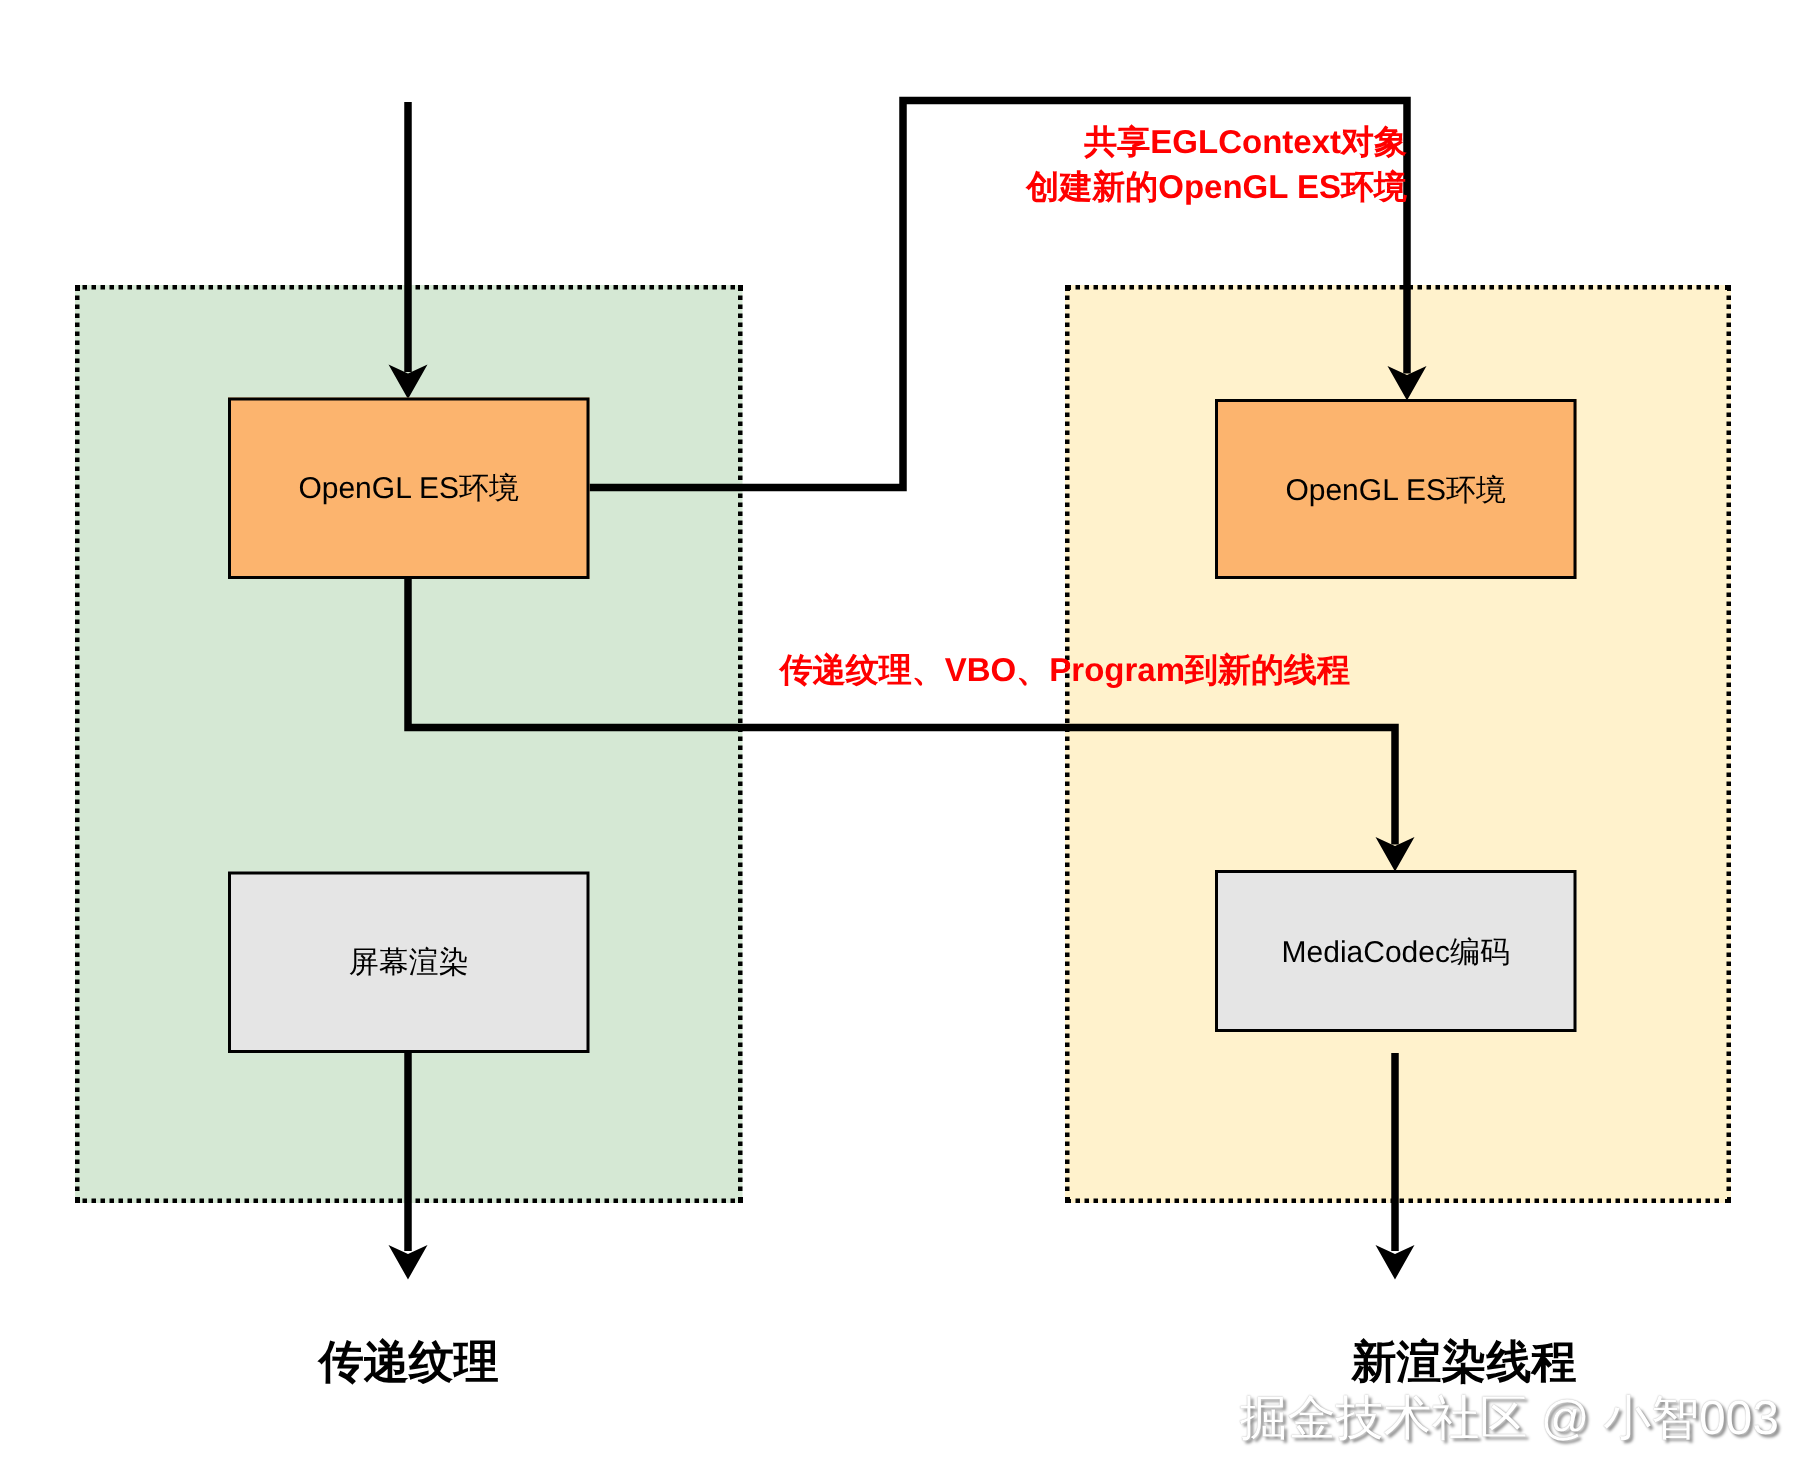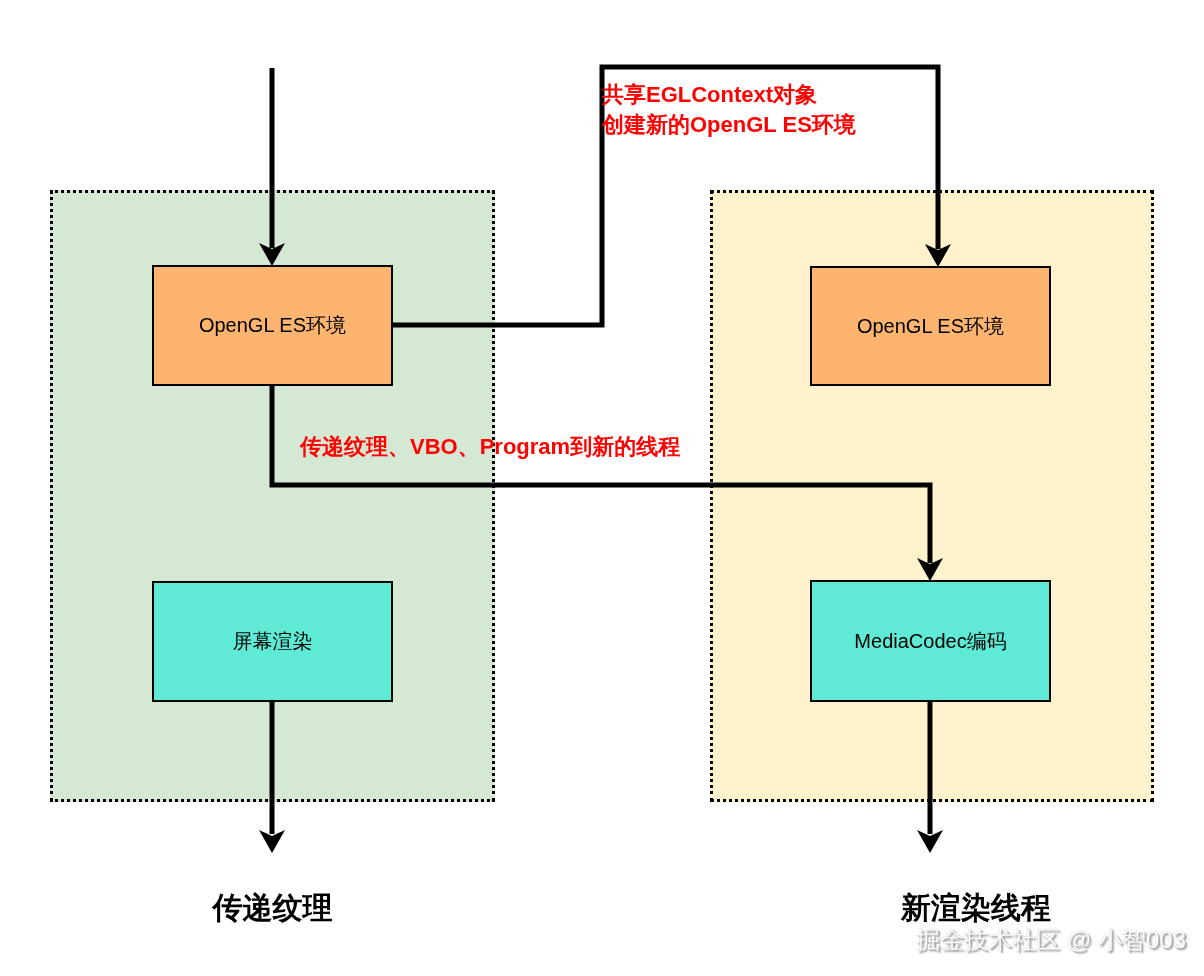--- a/index.html
+++ b/index.html
@@ -38,49 +38,49 @@
     border: 2px solid #000000;
     box-sizing: border-box;
     display: flex;
     align-items: center;
     justify-content: center;
     font-size: 20px;
     color: #000000;
     text-align: center;
   }
   .node.orange { background: #fcb46e; text-align: right; }
-  .node.blue   { background: #5eead4; }
+  .node.blue   { background: #e5e5e5; }
   .node.gl-main     { left: 152px; top: 265px; width: 241px; height: 121px; }
   .node.gl-new      { left: 810px; top: 266px; width: 241px; height: 120px; }
   .node.screen      { left: 152px; top: 581px; width: 241px; height: 121px; }
-  .node.mediacodec  { left: 810px; top: 580px; width: 241px; height: 122px; }
+  .node.mediacodec  { left: 810px; top: 580px; width: 241px; height: 108px; }
   .annotation {
     position: absolute;
     color: #ff0000;
     font-weight: bold;
     font-size: 22px;
-    text-align: left;
+    text-align: right;
     line-height: 30px;
   }
   .annotation.share    { left: 602px; top: 80px;  width: 336px; }
   .annotation.transfer { left: 300px; top: 432px; width: 600px; }
   .thread-label {
     position: absolute;
     color: #000000;
     font-weight: bold;
     font-size: 30px;
     text-align: center;
   }
   .thread-label.main { left: 152px; top: 888px; width: 241px; }
   .thread-label.new  { left: 810px; top: 888px; width: 241px; text-align: right; }
   .watermark {
     position: absolute;
     right: 18px;
     top: 924px;
-    font-size: 24px;
+    font-size: 32px;
     color: #ffffff;
     text-shadow: 2px 2px 2px #8f8f8f, 0 0 1px #a0a0a0;
     white-space: nowrap;
   }
 </style>
 </head>
 <body>
 
 <div class="canvas">
 

